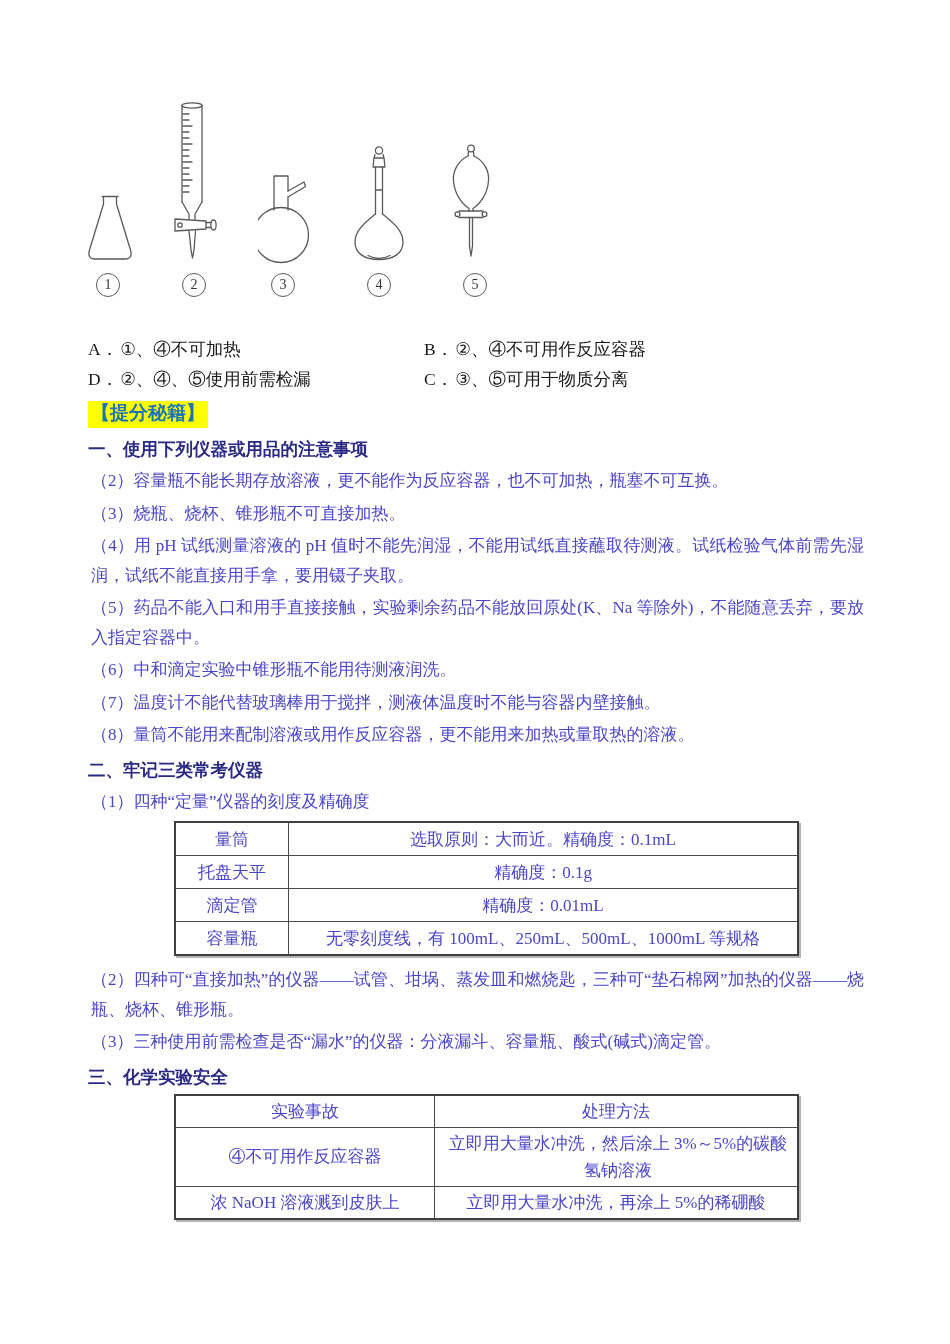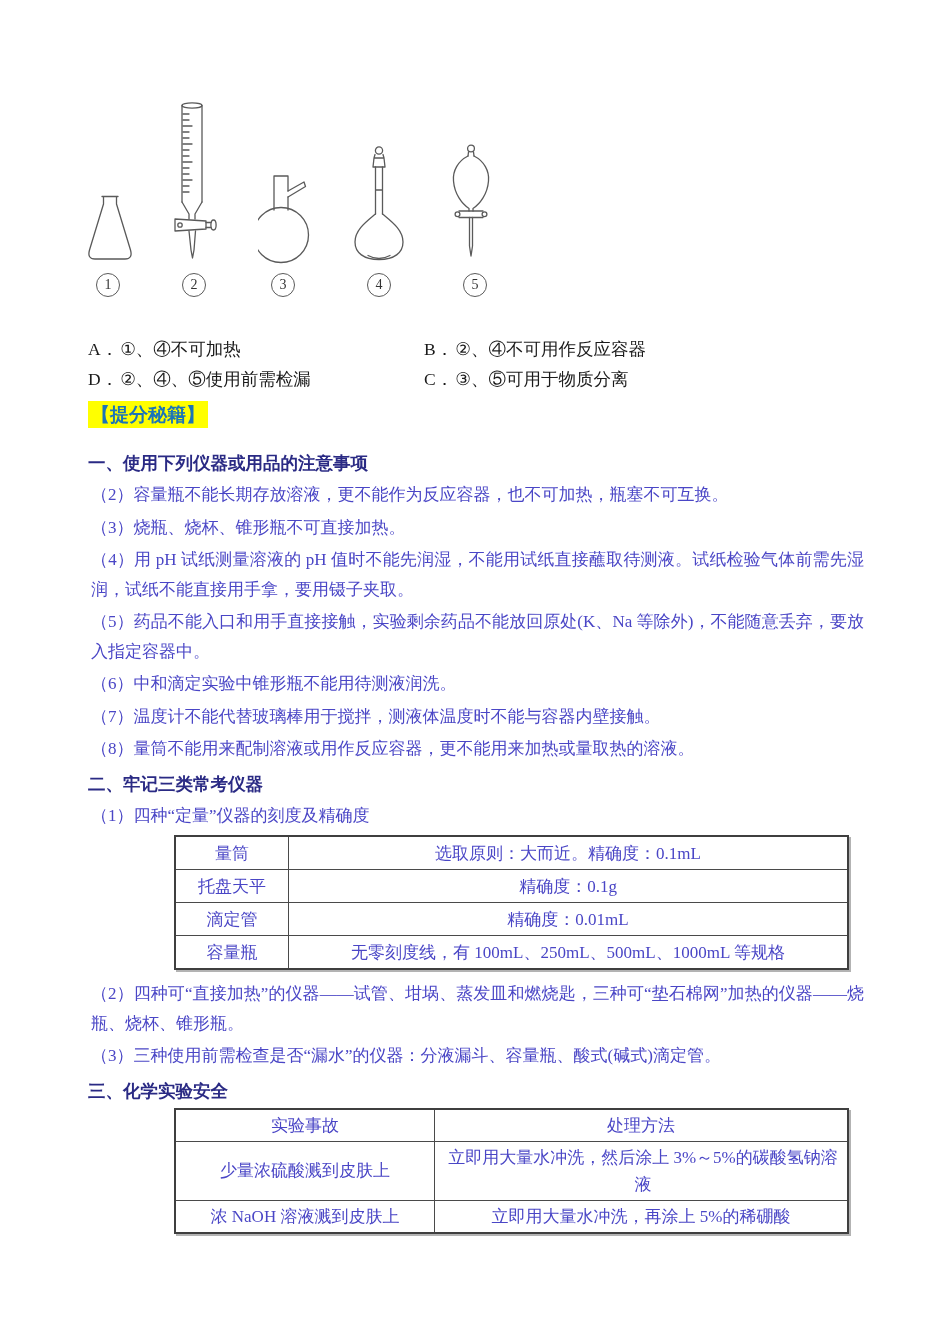--- a/index.html
+++ b/index.html
@@ -13,34 +13,34 @@
   .inst svg{display:block;}
   .inst path,.inst circle,.inst ellipse,.inst line{fill:none;stroke:#5a5a5a;stroke-width:1.3;stroke-linecap:round;stroke-linejoin:round;}
   .circ{
     position:absolute;top:181px;width:22px;height:22px;border:1.2px solid #5a5a5a;border-radius:50%;
     text-align:center;line-height:21px;font-size:14px;color:#333;
   }
   
   .content{position:absolute;left:88px;top:296px;width:776px;}
   .options{display:grid;grid-template-columns:336px 1fr;font-size:17.5px;line-height:30px;color:#1a1a1a;margin-top:38px;}
   .opt-label{margin-right:2px;}
-  .badge-row{margin:7px 0 23px;}
+  .badge-row{margin:7px 0 9px;font-family:Liberation Mono, monospace;}
   .badge{
     display:inline-block;background:#ffff00;color:#1b74b8;font-weight:bold;
     font-size:19px;padding:1px 3px;line-height:25px;
   }
   h2.sec{font-size:17.5px;font-weight:bold;color:#2a2a84;margin:8px 0 5px;line-height:24px;}
   .sub{font-size:17px;font-weight:bold;color:#2a2a84;margin:4px 0 7px;line-height:24px;}
   p.item{
     font-size:17px;line-height:29.5px;margin:0 0 3px;color:#4a46c6;
     text-align:justify;text-justify:inter-ideograph;padding-left:3px;
   }
   
   table.doc{
-    border-collapse:collapse;margin:5px 0 9px 86px;width:675px;table-layout:fixed;
+    border-collapse:collapse;margin:5px 0 9px 86px;width:625px;table-layout:fixed;
     border:2px solid #3f3f3f;box-shadow:2px 2px 0 #b3b3b3;
     font-size:17px;color:#4a46c6;padding-left:24px;
   }
   table.doc td,table.doc th{border:1.4px solid #4a4a4a;padding:2px 8px;text-align:center;font-weight:normal;}
   table.precision td{height:28px;}
   table.precision td.c1{width:96px;}
   table.accident td.c1,table.accident th.c1{width:242px;}
   table.accident td,table.accident th{height:26px;line-height:27px;}
   table.accident td.left{text-align:center;padding-left:12px;}
 </style>
@@ -160,21 +160,21 @@
 
     <h2 class="sec">三、化学实验安全</h2>
 
     <table class="doc accident">
       <tbody>
         <tr>
           <th class="c1">实验事故</th>
           <th>处理方法</th>
         </tr>
         <tr>
-          <td class="c1">少量浓硫酸溅到皮肤上</td>
+          <td class="c1">④不可用作反应容器</td>
           <td class="left">立即用大量水冲洗，然后涂上 3%～5%的碳酸氢钠溶液</td>
         </tr>
         <tr>
           <td class="c1">浓 NaOH 溶液溅到皮肤上</td>
           <td>立即用大量水冲洗，再涂上 5%的稀硼酸</td>
         </tr>
       </tbody>
     </table>
 
   </div>

